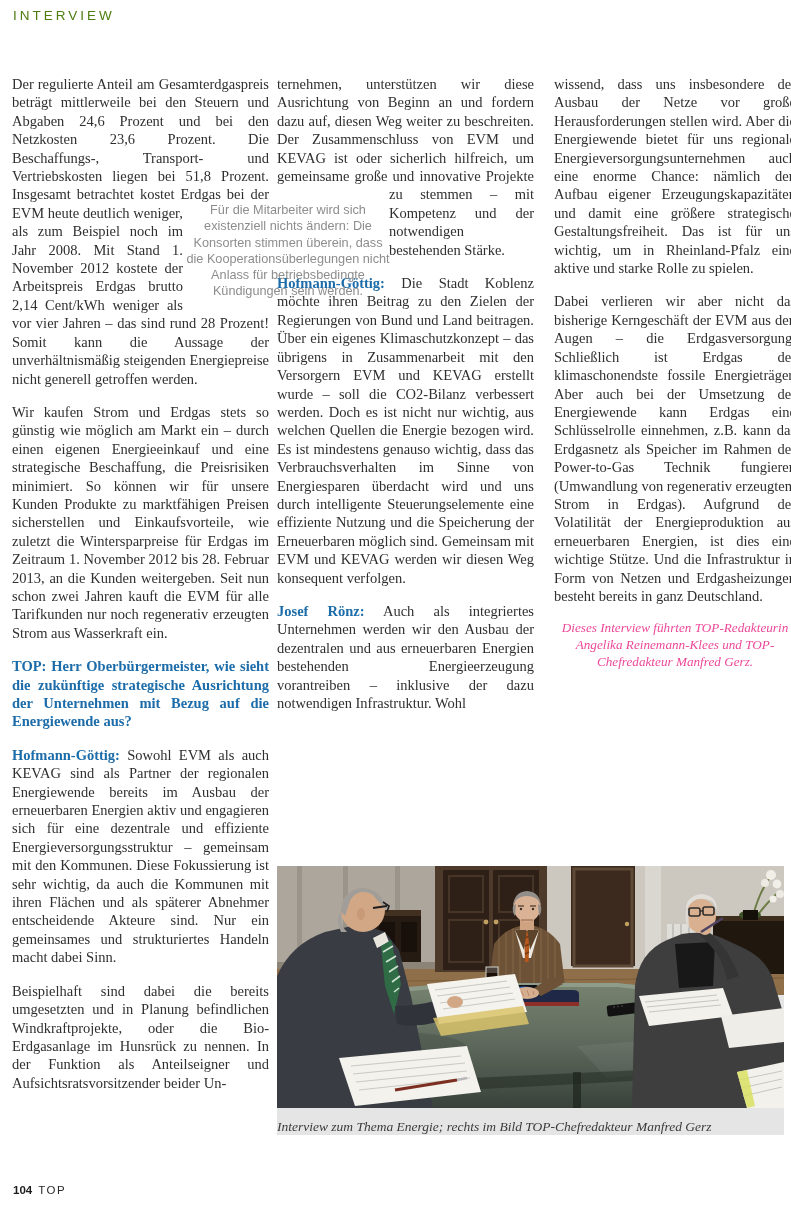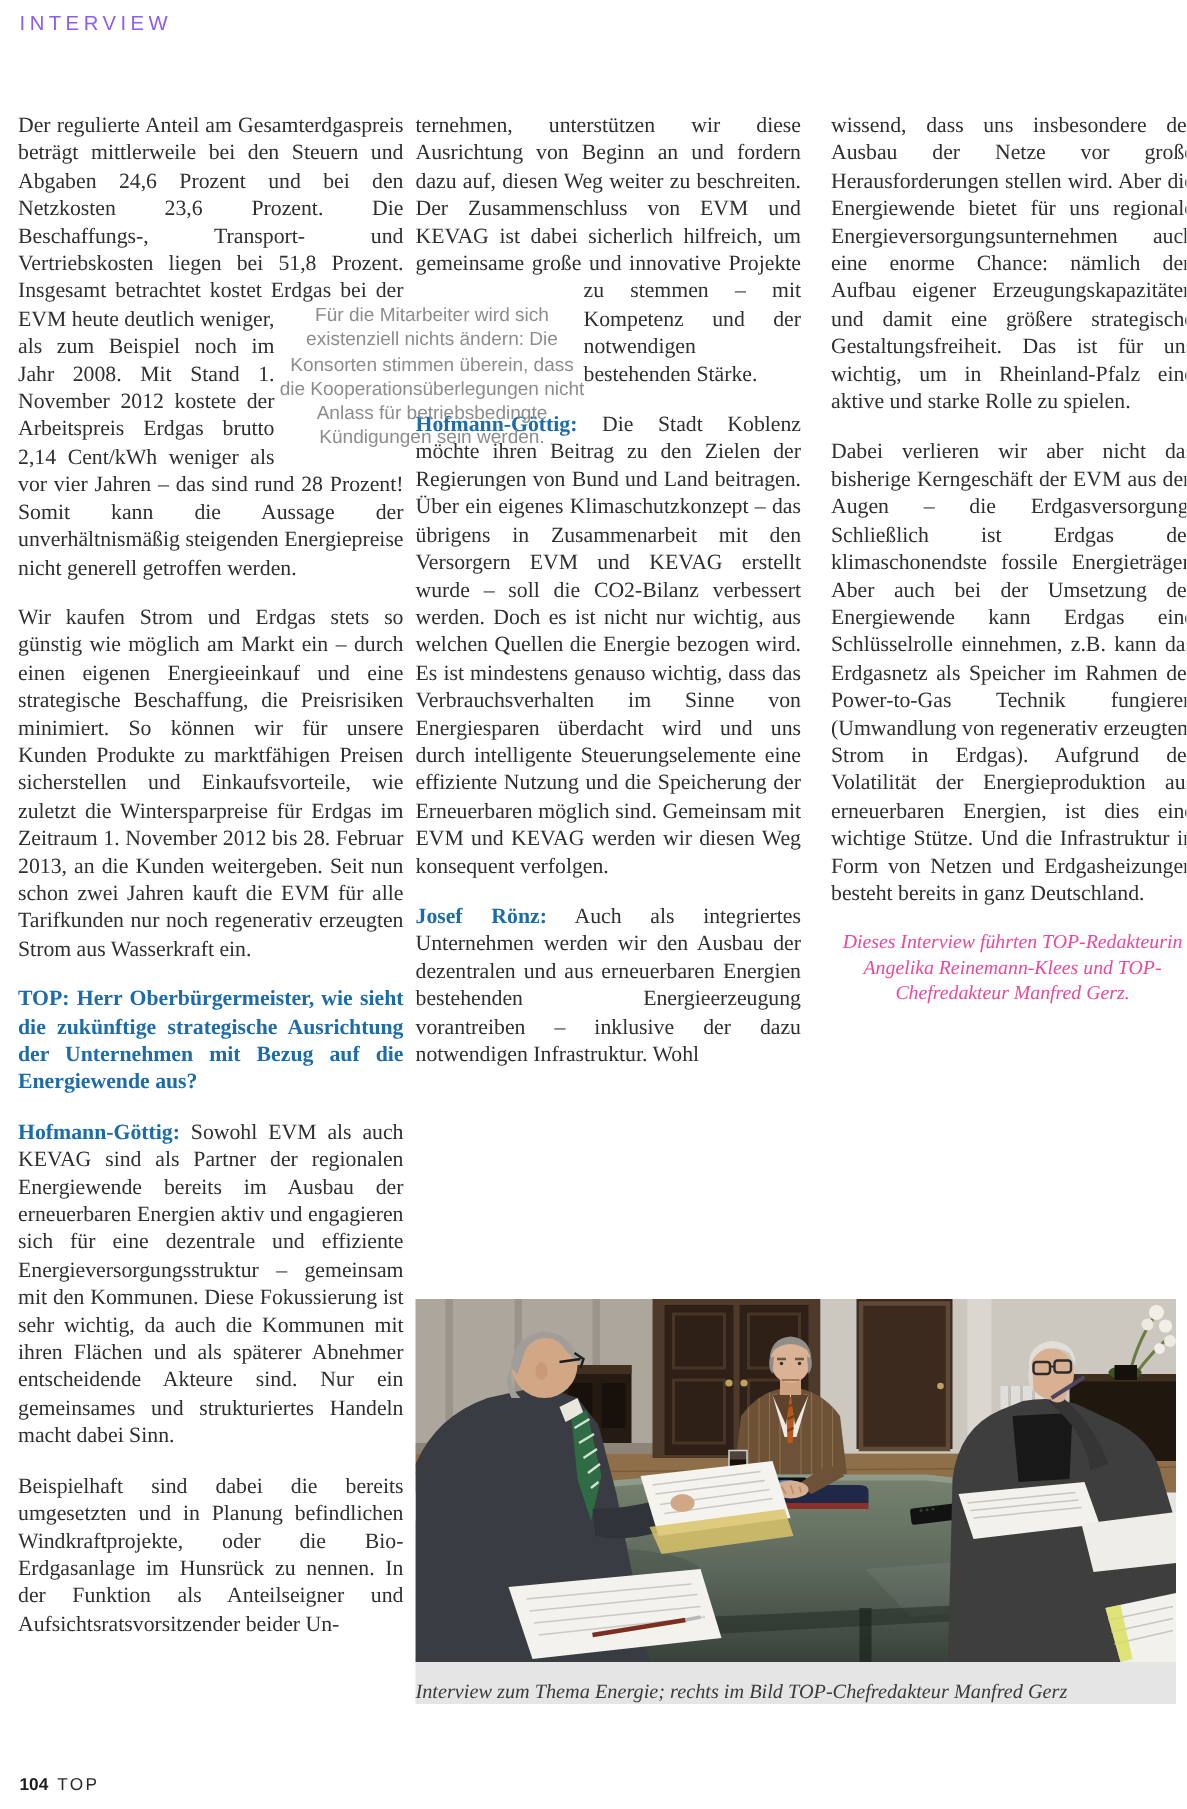--- a/index.html
+++ b/index.html
@@ -3,21 +3,21 @@
 <meta charset="utf-8">
 <style>
   html,body{margin:0;padding:0;background:#ffffff;}
   .page{
     position:relative; width:791px; height:1206px; background:#ffffff;
     font-family:"Liberation Serif", serif; color:#2f2f2f; overflow:hidden;
   }
   .kicker{
     position:absolute; left:13px; top:8px;
     font-family:"Liberation Sans", sans-serif; font-size:13.5px;
-    letter-spacing:3px; color:#8b5cf6;text-align:right;
+    letter-spacing:3px; color:#4d7c0f;text-align:right;
   }
   .col{position:absolute; top:75px;}
   .col1{left:12px;  width:257px;}
   .col2{left:277px; width:257px;}
   .col3{left:542px; width:242px;margin-left:12px;}
   p.body{
     margin:0 0 15px 0; font-size:14.5px; line-height:18.4px;
     text-align:justify; color:#2f2f2f;
   }
   p.blue, .speaker{ color:#1c6ca9; font-weight:bold; }
@@ -57,21 +57,21 @@
 
   <div class="col col1">
     <p class="body"><span>Der regulierte Anteil am Gesamterdgaspreis beträgt mittlerweile bei den Steuern und Abgaben 24,6 Prozent und bei den Netzkosten 23,6 Prozent. Die Beschaffungs-, Transport- und Vertriebskosten liegen bei 51,8 Prozent. Insgesamt betrachtet kostet Erdgas bei </span><span class="spacer-r"></span><span>der EVM heute deutlich weniger, als zum Beispiel noch im Jahr 2008. Mit Stand 1. November 2012 kostete der Arbeitspreis Erdgas brutto 2,14 Cent/kWh weniger als vor vier Jahren – das sind rund 28 Prozent! Somit kann die Aussage der unverhältnismäßig steigenden Energiepreise nicht generell getroffen werden.</span></p>
     <p class="body">Wir kaufen Strom und Erdgas stets so günstig wie möglich am Markt ein – durch einen eigenen Energieeinkauf und eine strategische Beschaffung, die Preisrisiken minimiert. So können wir für unsere Kunden Produkte zu marktfähigen Preisen sicherstellen und Einkaufsvorteile, wie zuletzt die Wintersparpreise für Erdgas im Zeitraum 1. November 2012 bis 28. Februar 2013, an die Kunden weitergeben. Seit nun schon zwei Jahren kauft die EVM für alle Tarifkunden nur noch regenerativ erzeugten Strom aus Wasserkraft ein.</p>
     <p class="body blue">TOP: Herr Oberbürgermeister, wie sieht die zukünftige strategische Ausrichtung der Unternehmen mit Bezug auf die Energiewende aus?</p>
     <p class="body"><span class="speaker">Hofmann-Göttig:</span><span> Sowohl EVM als auch KEVAG sind als Partner der regionalen Energiewende bereits im Ausbau der erneuerbaren Energien aktiv und engagieren sich für eine dezentrale und effiziente Energieversorgungsstruktur – gemeinsam mit den Kommunen. Diese Fokussierung ist sehr wichtig, da auch die Kommunen mit ihren Flächen und als späterer Abnehmer entscheidende Akteure sind. Nur ein gemeinsames und strukturiertes Handeln macht dabei Sinn.</span></p>
     <p class="body">Beispielhaft sind dabei die bereits umgesetzten und in Planung befindlichen Windkraftprojekte, oder die Bio-Erdgasanlage im Hunsrück zu nennen. In der Funktion als Anteilseigner und Aufsichtsratsvorsitzender beider Un-</p>
   </div>
 
   <div class="col col2">
-    <p class="body"><span>ternehmen, unterstützen wir diese Ausrichtung von Beginn an und fordern dazu auf, diesen Weg weiter zu beschreiten. Der Zusammenschluss von EVM und KEVAG ist dabei sicherlich hilfreich, um gemeinsame große und innovative Projekte zu stemmen – </span><span class="spacer-l1"></span><span>mit Kompetenz und der notwendigen bestehenden Stärke.</span></p>
+    <p class="body"><span>ternehmen, unterstützen wir diese Ausrichtung von Beginn an und fordern dazu auf, diesen Weg weiter zu beschreiten. Der Zusammenschluss von EVM und KEVAG ist oder sicherlich hilfreich, um gemeinsame große und innovative Projekte zu stemmen – </span><span class="spacer-l1"></span><span>mit Kompetenz und der notwendigen bestehenden Stärke.</span></p>
     <p class="body"><span class="speaker">Hofmann-Göttig:</span><span> Die Stadt Koblenz möchte ihren Beitrag zu den Zielen der Regierungen von Bund und Land beitragen. Über ein eigenes Klimaschutzkonzept – das übrigens in Zusammenarbeit mit den Versorgern EVM und KEVAG erstellt wurde – soll die CO2-Bilanz verbessert werden. Doch es ist nicht nur wichtig, aus welchen Quellen die Energie bezogen wird. Es ist mindestens genauso wichtig, dass das Verbrauchsverhalten im Sinne von Energiesparen überdacht wird und uns durch intelligente Steuerungselemente eine effiziente Nutzung und die Speicherung der Erneuerbaren möglich sind. Gemeinsam mit EVM und KEVAG werden wir diesen Weg konsequent verfolgen.</span></p>
     <p class="body"><span class="speaker">Josef Rönz:</span><span> Auch als integriertes Unternehmen werden wir den Ausbau der dezentralen und aus erneuerbaren Energien bestehenden Energieerzeugung vorantreiben – inklusive der dazu notwendigen Infrastruktur. Wohl</span></p>
   </div>
 
   <div class="col col3">
     <p class="body">wissend, dass uns insbesondere der Ausbau der Netze vor große Herausforderungen stellen wird. Aber die Energiewende bietet für uns regionale Energieversorgungsunternehmen auch eine enorme Chance: nämlich den Aufbau eigener Erzeugungskapazitäten und damit eine größere strategische Gestaltungsfreiheit. Das ist für uns wichtig, um in Rheinland-Pfalz eine aktive und starke Rolle zu spielen.</p>
     <p class="body">Dabei verlieren wir aber nicht das bisherige Kerngeschäft der EVM aus den Augen – die Erdgasversorgung. Schließlich ist Erdgas der klimaschonendste fossile Energieträger. Aber auch bei der Umsetzung der Energiewende kann Erdgas eine Schlüsselrolle einnehmen, z.B. kann das Erdgasnetz als Speicher im Rahmen der Power-to-Gas Technik fungieren (Umwandlung von regenerativ erzeugtem Strom in Erdgas). Aufgrund der Volatilität der Energieproduktion aus erneuerbaren Energien, ist dies eine wichtige Stütze. Und die Infrastruktur in Form von Netzen und Erdgasheizungen besteht bereits in ganz Deutschland.</p>
     <p class="credit">Dieses Interview führten TOP-Redakteurin Angelika Reinemann-Klees und TOP-Chefredakteur Manfred Gerz.</p>
   </div>
 

